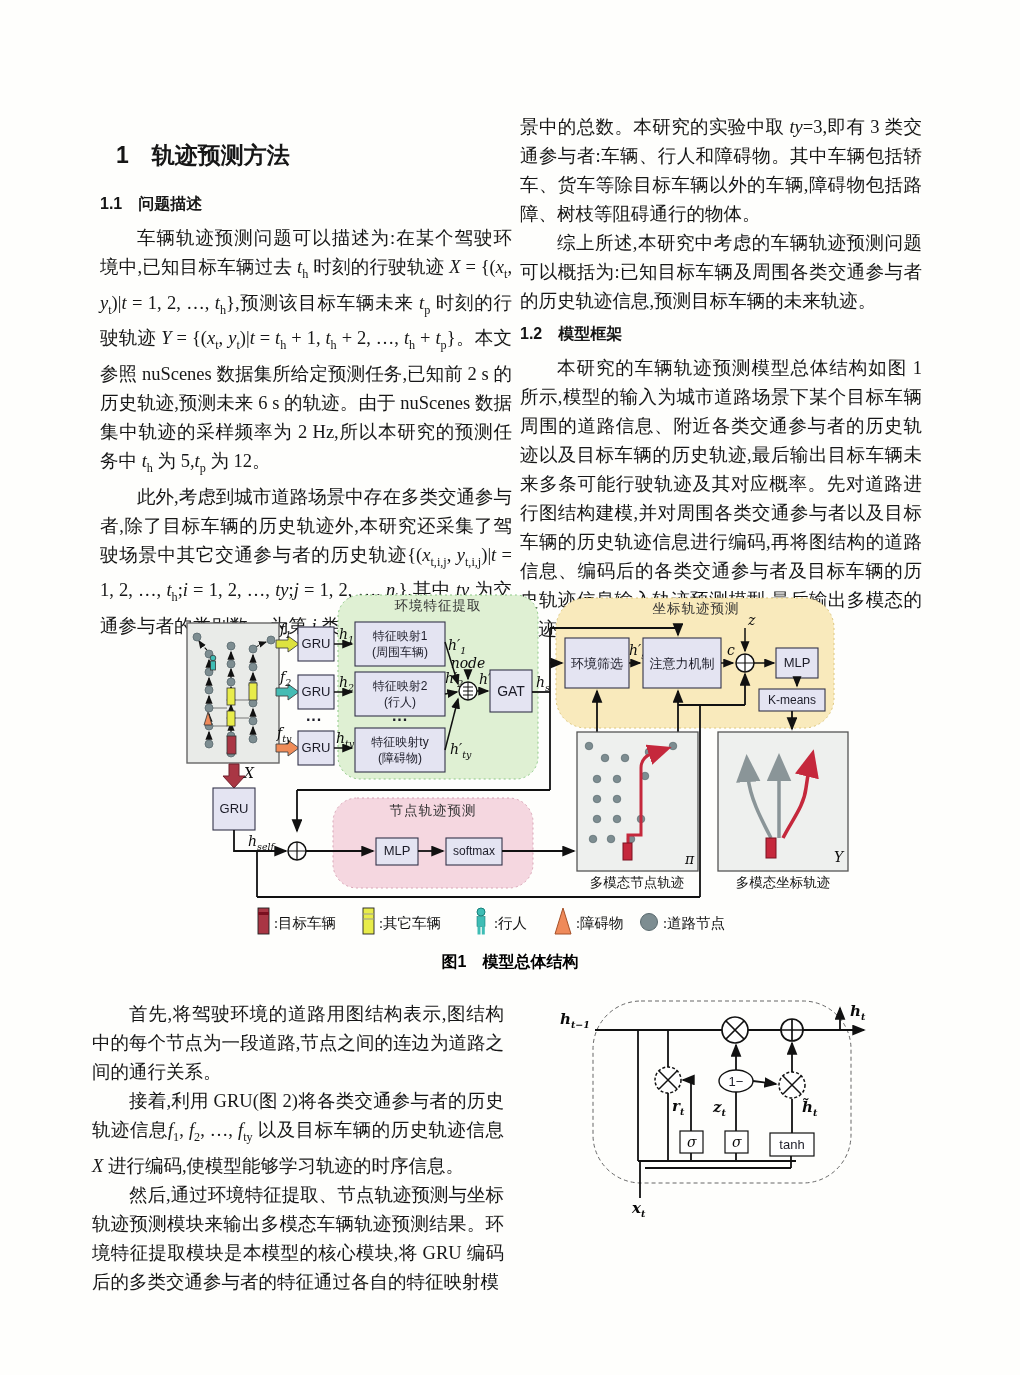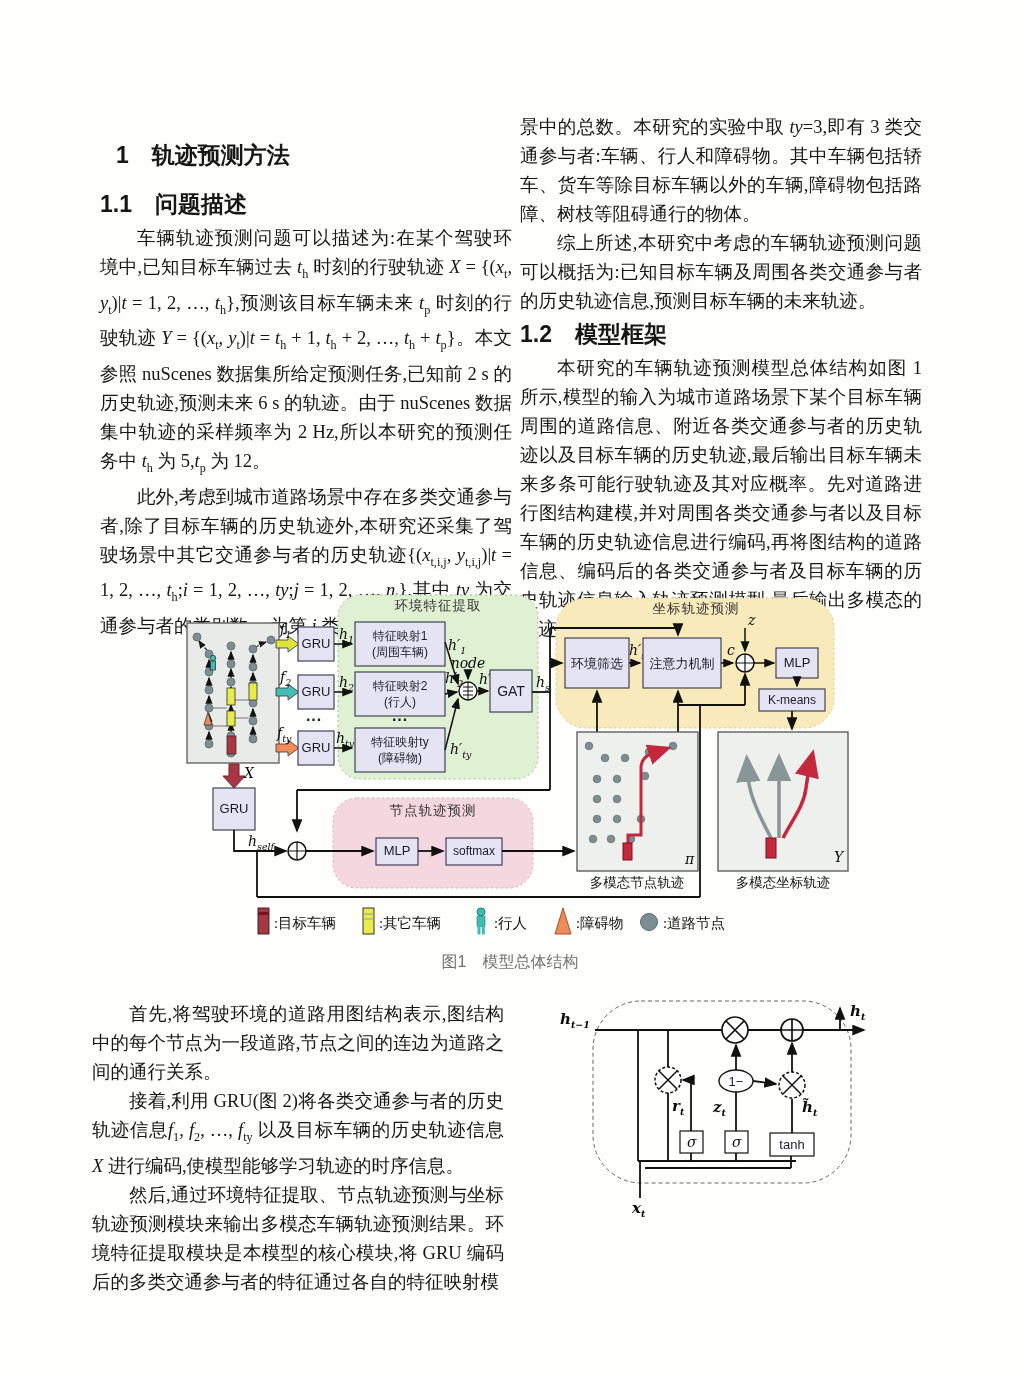--- a/index.html
+++ b/index.html
@@ -9,23 +9,23 @@
        align-items:flex-end;border-bottom:1.6px solid #222;padding-bottom:7px;font-size:17px;}
   .hdr .mid{letter-spacing:6px;}
   .col{position:absolute;text-align:justify;font-size:18.5px;line-height:29px;}
   .para{margin:0;text-indent:2em;}
   .para.noindent{text-indent:0;}
   .para sub{font-size:66%;}
   .para i{font-style:italic;}
   .sec-title{font-family:"Liberation Sans","DejaVu Sans",sans-serif;font-weight:bold;
              font-size:23px;margin:0 0 20px 16px;text-indent:0;line-height:30px;}
   .sub-title{font-family:"Liberation Sans","DejaVu Sans",sans-serif;font-weight:bold;
-             font-size:23px;margin:4px 0 6px 0;text-indent:0;line-height:28px;}
+             font-size:16px;margin:4px 0 6px 0;text-indent:0;line-height:28px;}
   .fig-caption{position:absolute;font-family:"Liberation Sans","DejaVu Sans",sans-serif;
-               font-weight:normal;font-size:16px;text-align:center;color:#737373;}
+               font-weight:bold;font-size:16px;text-align:center;color:#000000;}
   .figwrap{position:absolute;}
   
   .bl{font-family:"Liberation Sans","DejaVu Sans",sans-serif;font-size:13px;fill:#1c1c28;text-anchor:middle;}
   .bl2{font-family:"Liberation Sans","DejaVu Sans",sans-serif;font-size:12px;fill:#1c1c28;text-anchor:middle;}
   .grp{font-family:"Liberation Sans","DejaVu Sans",sans-serif;font-size:13.5px;fill:#333;text-anchor:middle;letter-spacing:1px;}
   .cap2{font-family:"Liberation Sans","DejaVu Sans",sans-serif;font-size:13.5px;fill:#111;text-anchor:middle;}
   .mt{font-family:"DejaVu Serif","Liberation Serif",serif;font-style:italic;font-size:14px;fill:#0a0a0a;}
   .mtb{font-family:"DejaVu Serif","Liberation Serif",serif;font-style:italic;font-weight:bold;font-size:15px;fill:#0a0a0a;}
   .ss{font-size:9.5px;}
   .lg{font-size:14.5px;fill:#111;font-family:"Liberation Serif","DejaVu Serif",serif;}

